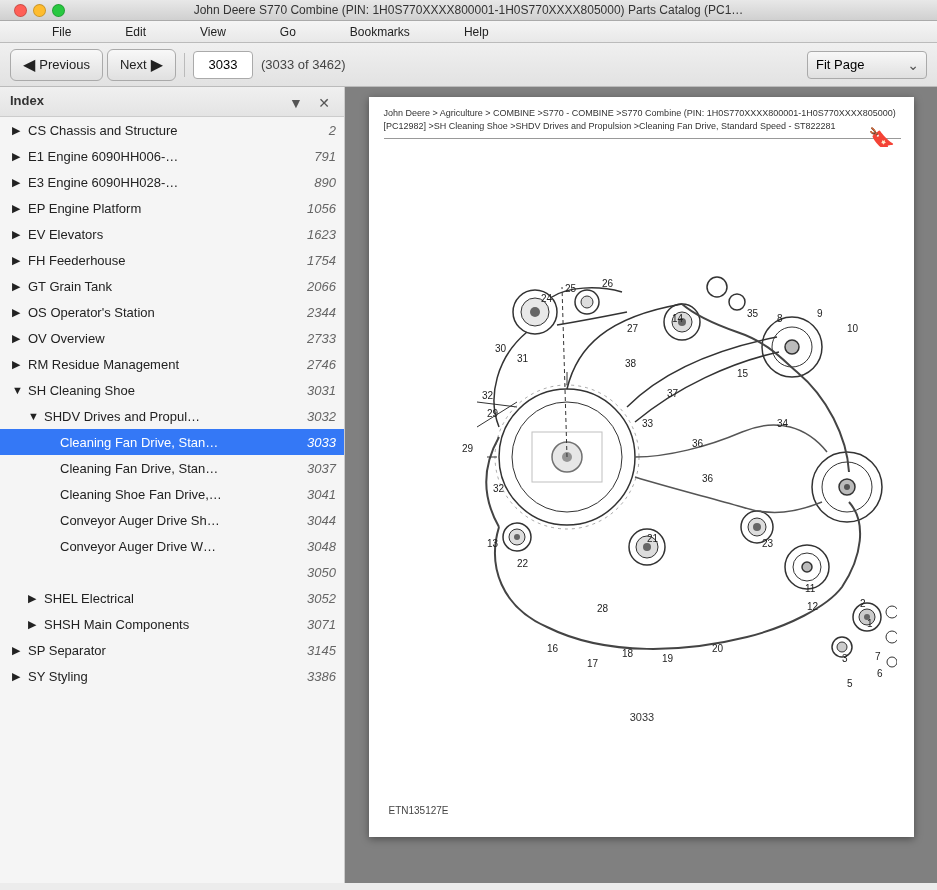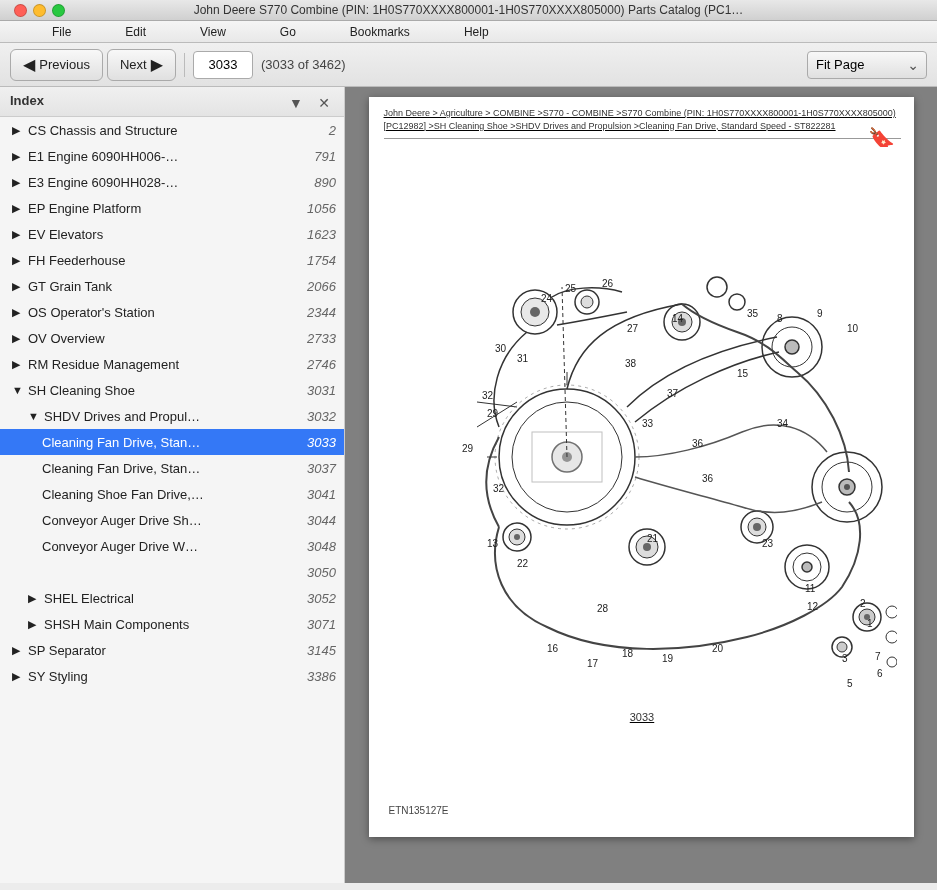--- a/index.html
+++ b/index.html
@@ -142,21 +142,21 @@
       align-items: center;
       padding: 4px 8px 4px 12px;
       cursor: pointer;
       color: #222;
       font-size: 13px;
       min-height: 26px;
     }
     .index-item.selected { background: #3478f6; color: white; }
     .index-item.level1 { padding-left: 12px; }
     .index-item.level2 { padding-left: 28px; }
-    .index-item.level3 { padding-left: 26px; }
+    .index-item.level3 { padding-left: 44px; }
     .item-arrow { width: 12px; margin-right: 4px; font-size: 11px; }
     .item-label { flex: 1; }
     .item-page { margin-left: auto; color: inherit; font-style: italic; font-size: 13px; }
     .index-item.selected .item-page { color: white; }
     .index-item:not(.selected) .item-page { color: #666; }
 
     
     .content-area {
       flex: 1;
       background: #808080;
@@ -169,21 +169,20 @@
     .page-container {
       background: white;
       box-shadow: 0 2px 8px rgba(0,0,0,0.4);
       position: relative;
       width: 545px;
       min-height: 740px;
     }
     .page-content {
       width: 100%;
       padding: 10px 13px 20px 15px;
-      text-decoration: underline;
     }
     .page-breadcrumb {
       font-size: 9px;
       color: #333;
       line-height: 1.4;
       margin-bottom: 8px;
       border-bottom: 1px solid #999;
       padding-bottom: 6px;
     }
     .page-diagram {

